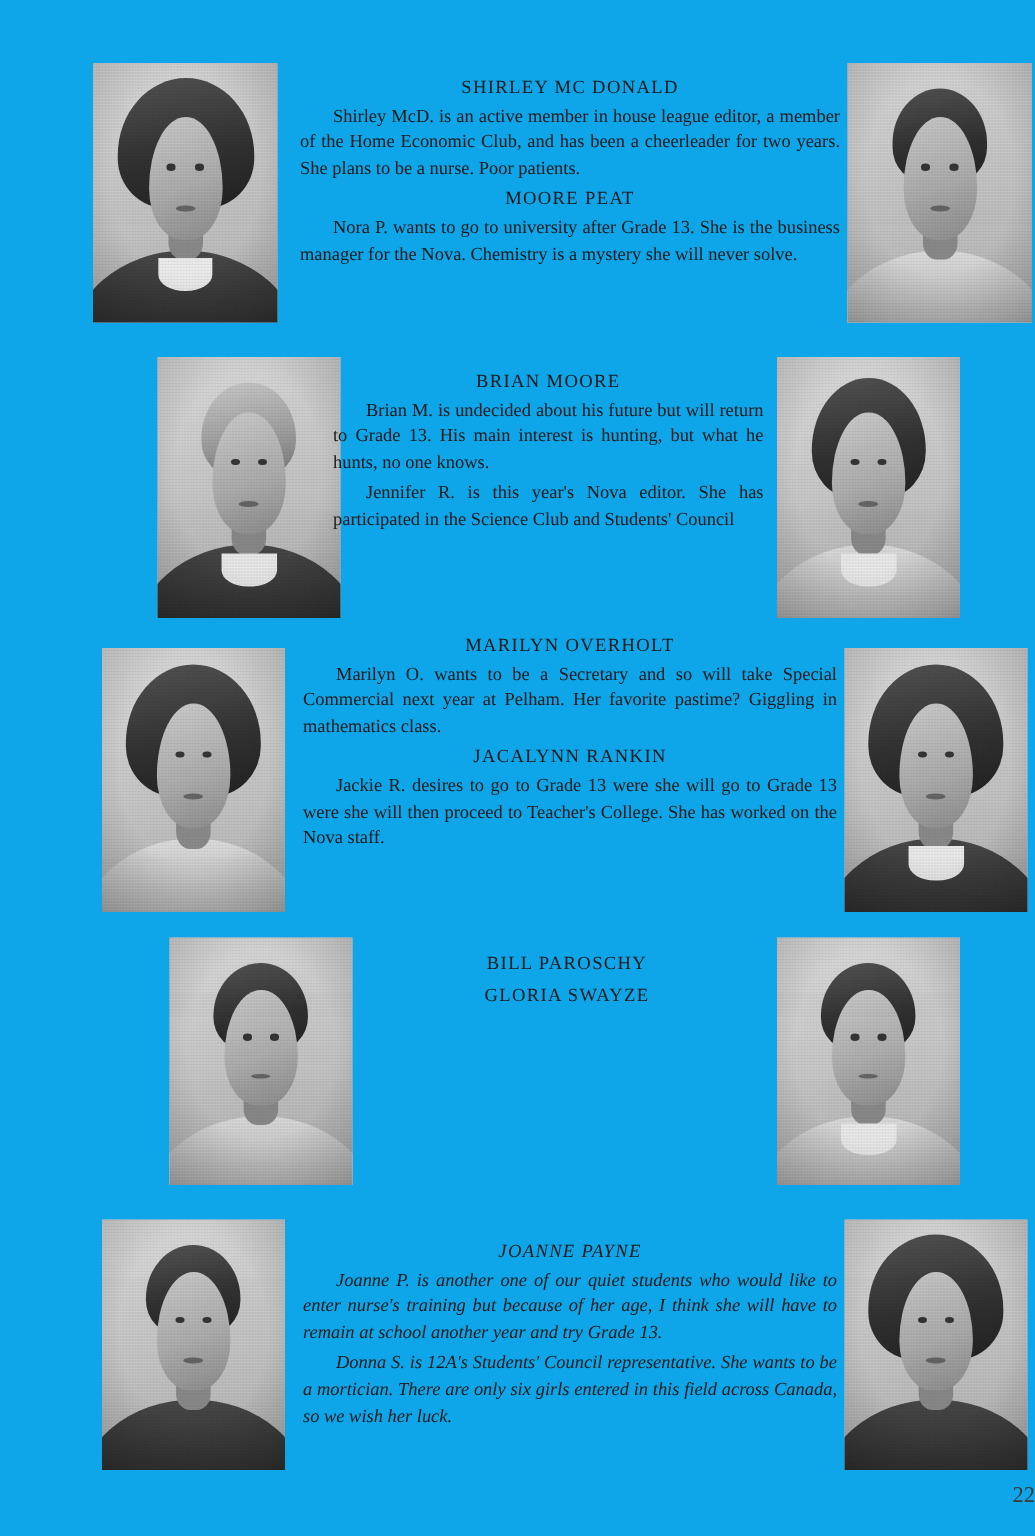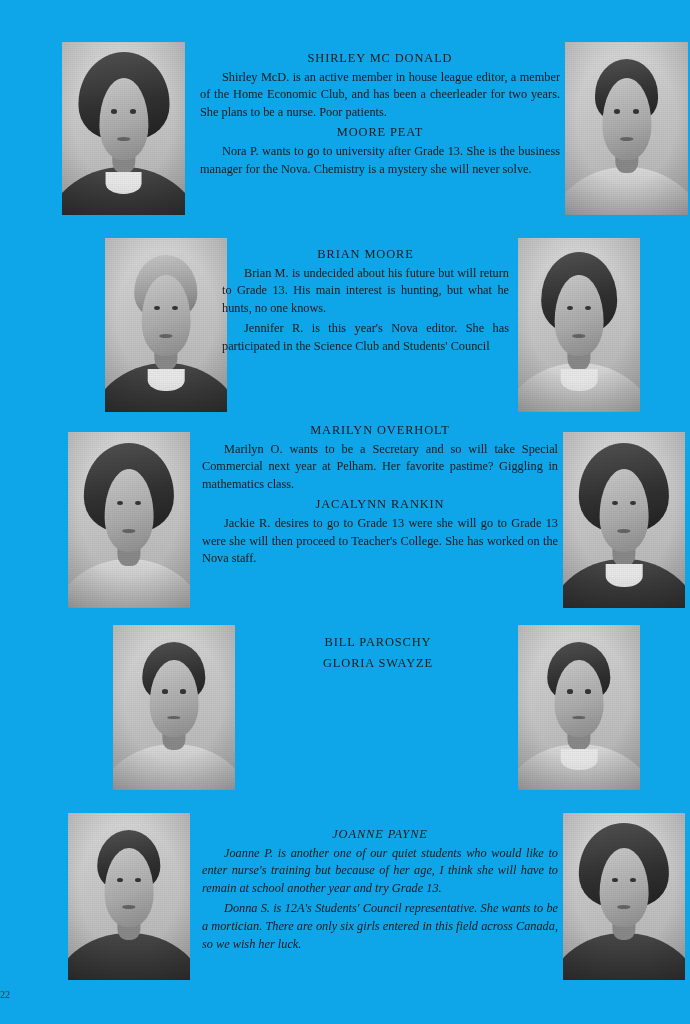--- a/index.html
+++ b/index.html
@@ -146,22 +146,22 @@
     text-indent: 22px;
     text-align: justify;
   }
   .entry + .entry { margin-top: 3px; }
 
   .page-number {
     position: absolute;
     left: 0;
     right: 0;
     top: 989px;
-    text-align: left;
-    font-size: 10px;
+    text-align: right;
+    font-size: 15px;
     color: #3a3a38;
   }
 </style>
 </head>
 <body>
 
 <div id="page">
 
   <div class="photo" style="left:62px; top:42px; width:123px; height:173px;">
     <div class="backdrop"></div>

